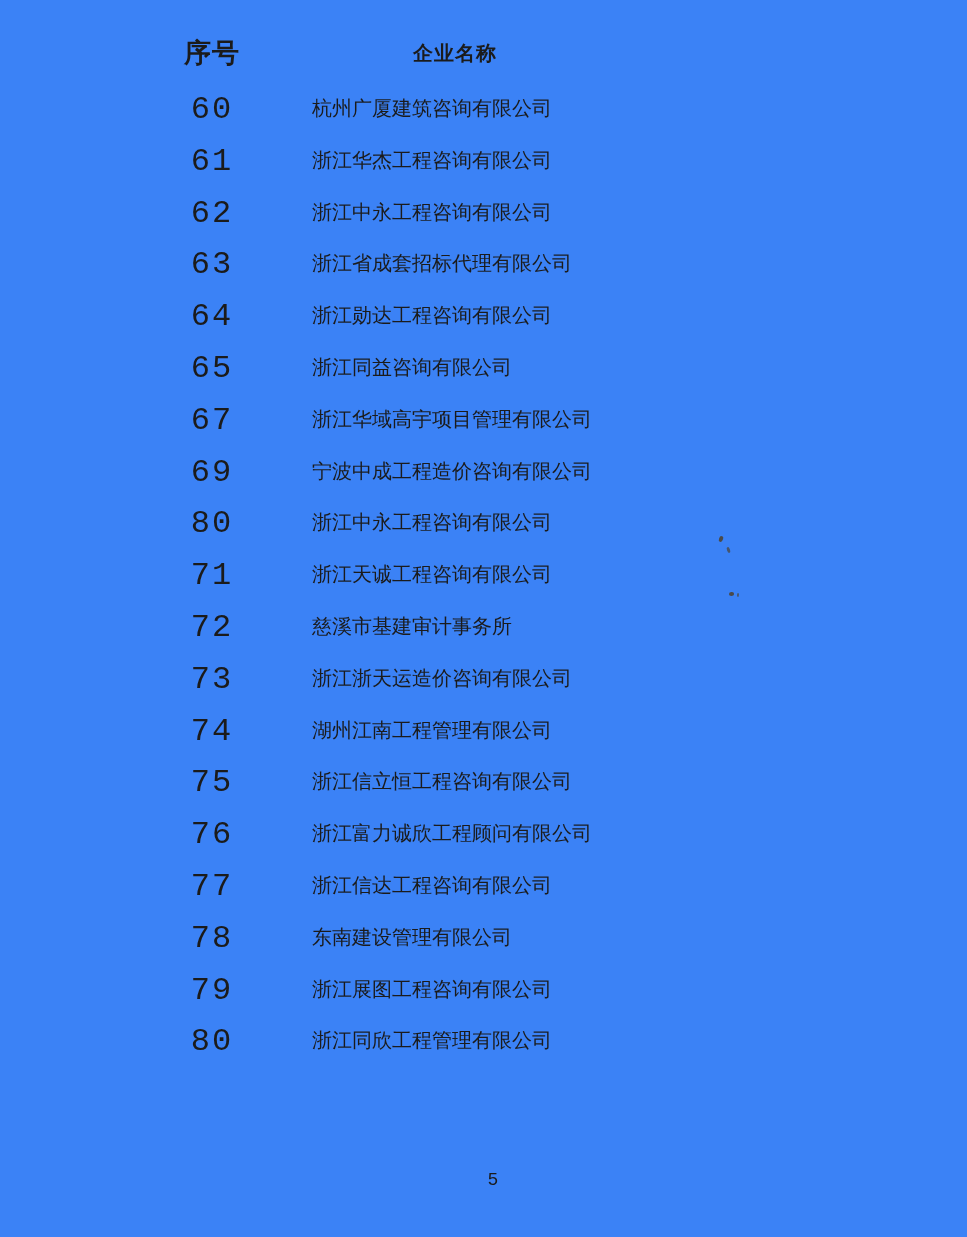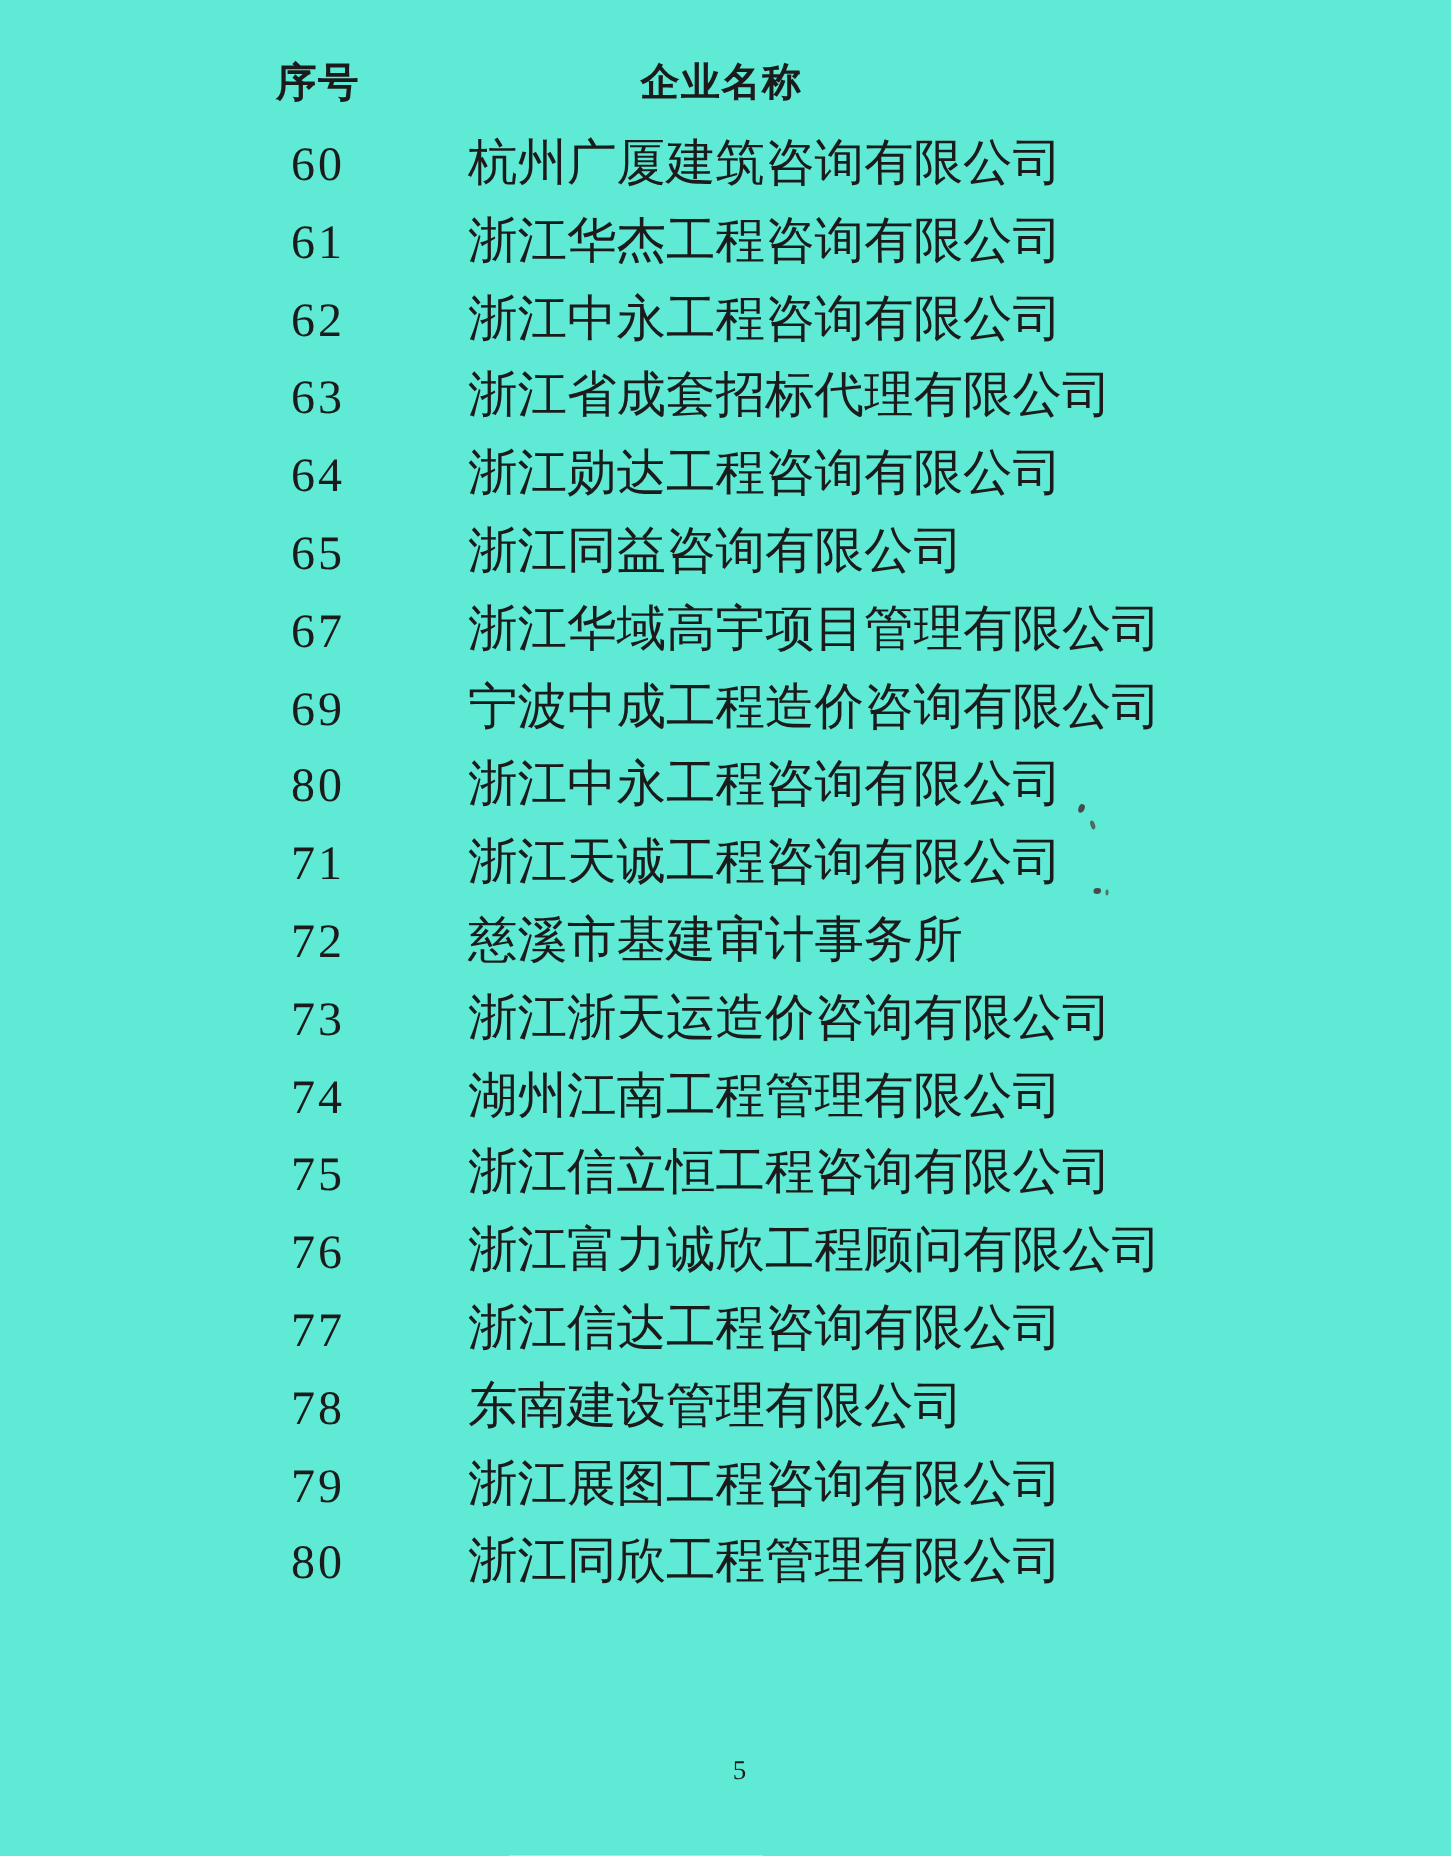--- a/index.html
+++ b/index.html
@@ -5,23 +5,23 @@
   html, body {
     margin: 0;
     padding: 0;
     background: #e8e8e8;
   }
   .page {
     position: relative;
     width: 967px;
     height: 1237px;
     margin: 0 auto;
-    background: #5eead4;
+    background: #3b82f6;
     overflow: hidden;
-    font-family: Liberation Serif, serif;
+    font-family: Liberation Mono, monospace;
     color: #1b1b1b;
   }
   
   .table-header {
     position: absolute;
     top: 38px;
     left: 0;
     width: 100%;
     height: 34px;
     line-height: 34px;
@@ -31,22 +31,22 @@
     left: 178px;
     width: 68px;
     text-align: center;
     font-size: 27px;
     font-weight: bold;
     letter-spacing: 1px;
     white-space: nowrap;
   }
   .col-company-header {
     position: absolute;
-    left: 427px;
-    font-size: 26px;
+    left: 413px;
+    font-size: 20px;
     font-weight: bold;
     letter-spacing: 1px;
     white-space: nowrap;
   }
   
   .table-body {
     position: absolute;
     top: 84px;
     left: 0;
     width: 100%;
@@ -60,21 +60,21 @@
     position: absolute;
     left: 172px;
     width: 80px;
     text-align: center;
     font-size: 32px;
     letter-spacing: 2px;
   }
   .row .name {
     position: absolute;
     left: 312px;
-    font-size: 33px;
+    font-size: 20px;
     white-space: nowrap;
   }
   
   .page-number {
     position: absolute;
     top: 1170px;
     left: 443px;
     width: 100px;
     text-align: center;
     font-size: 18px;

